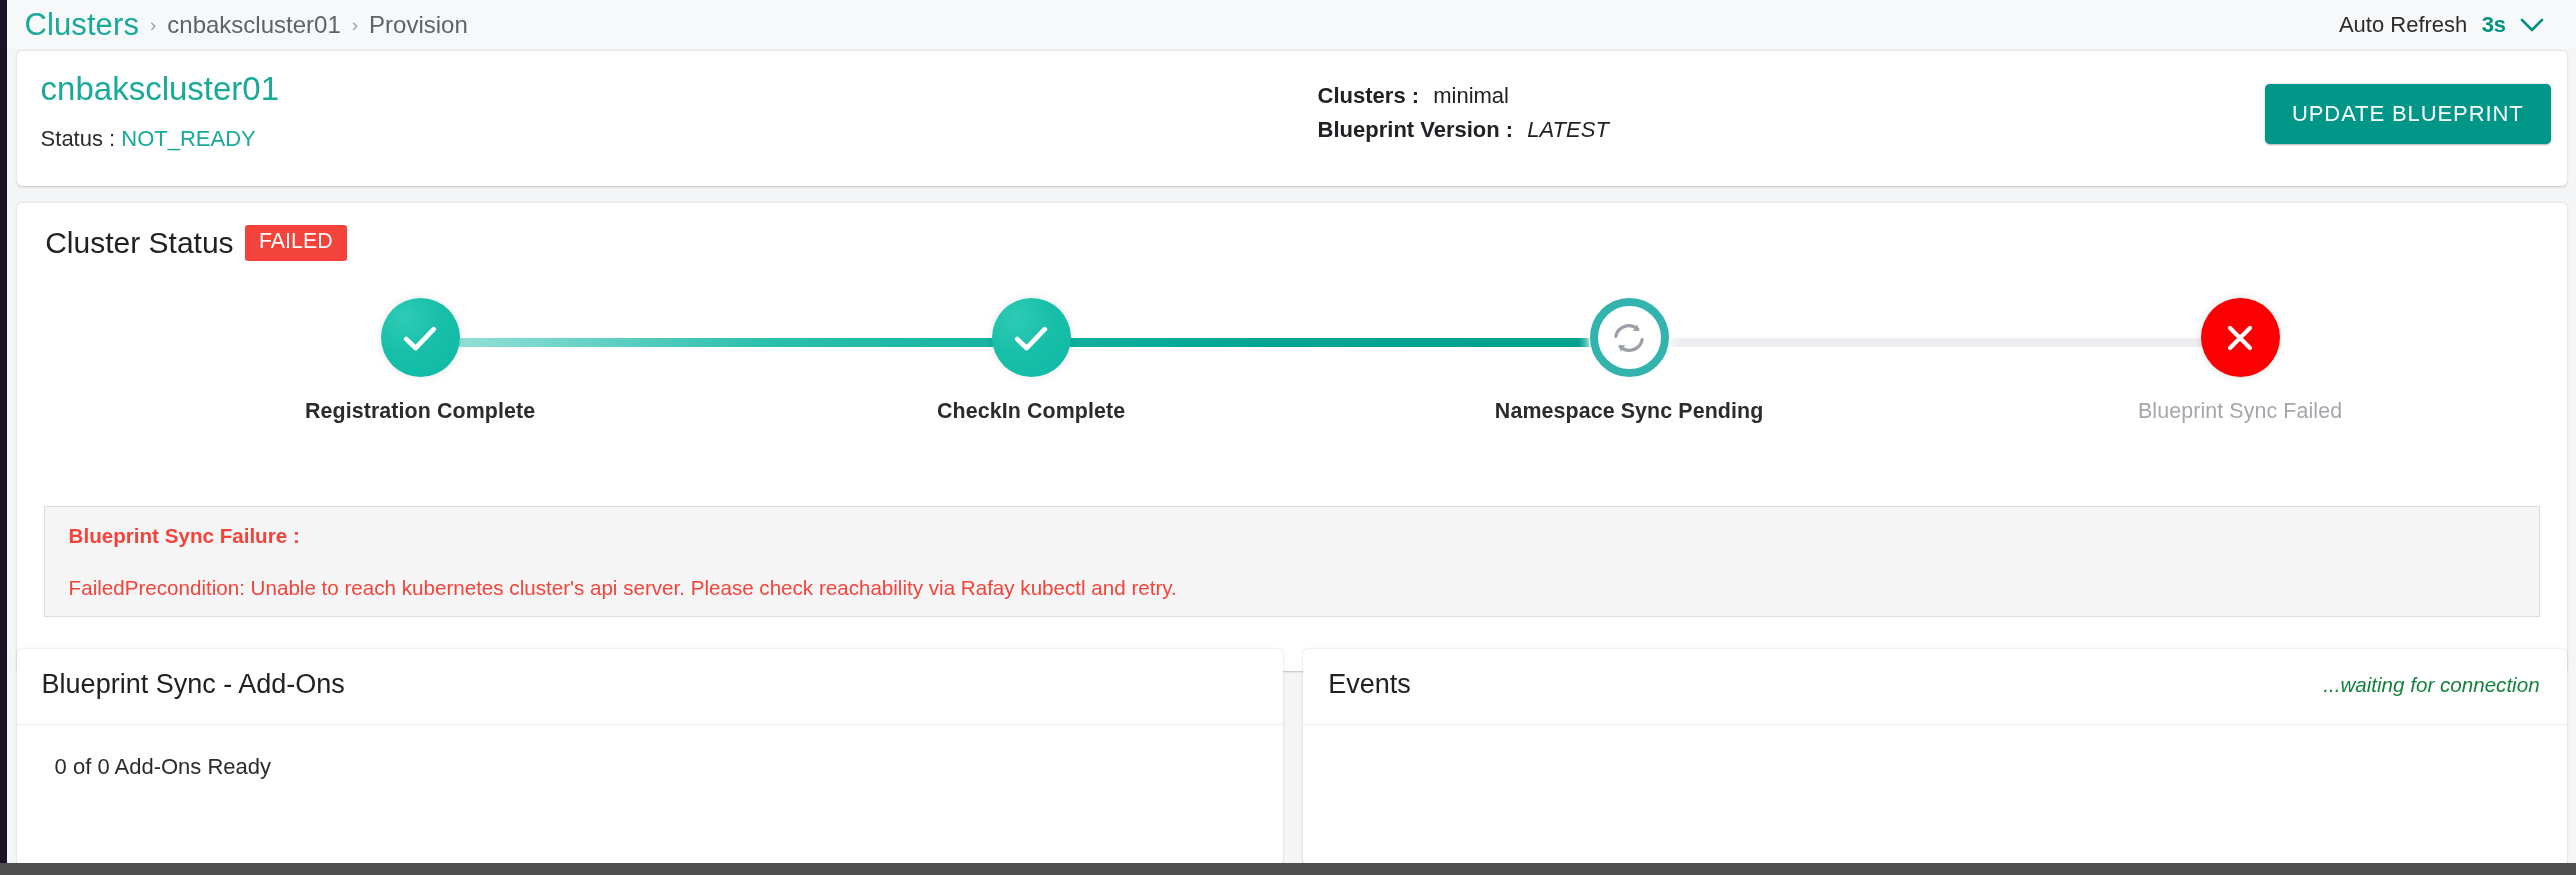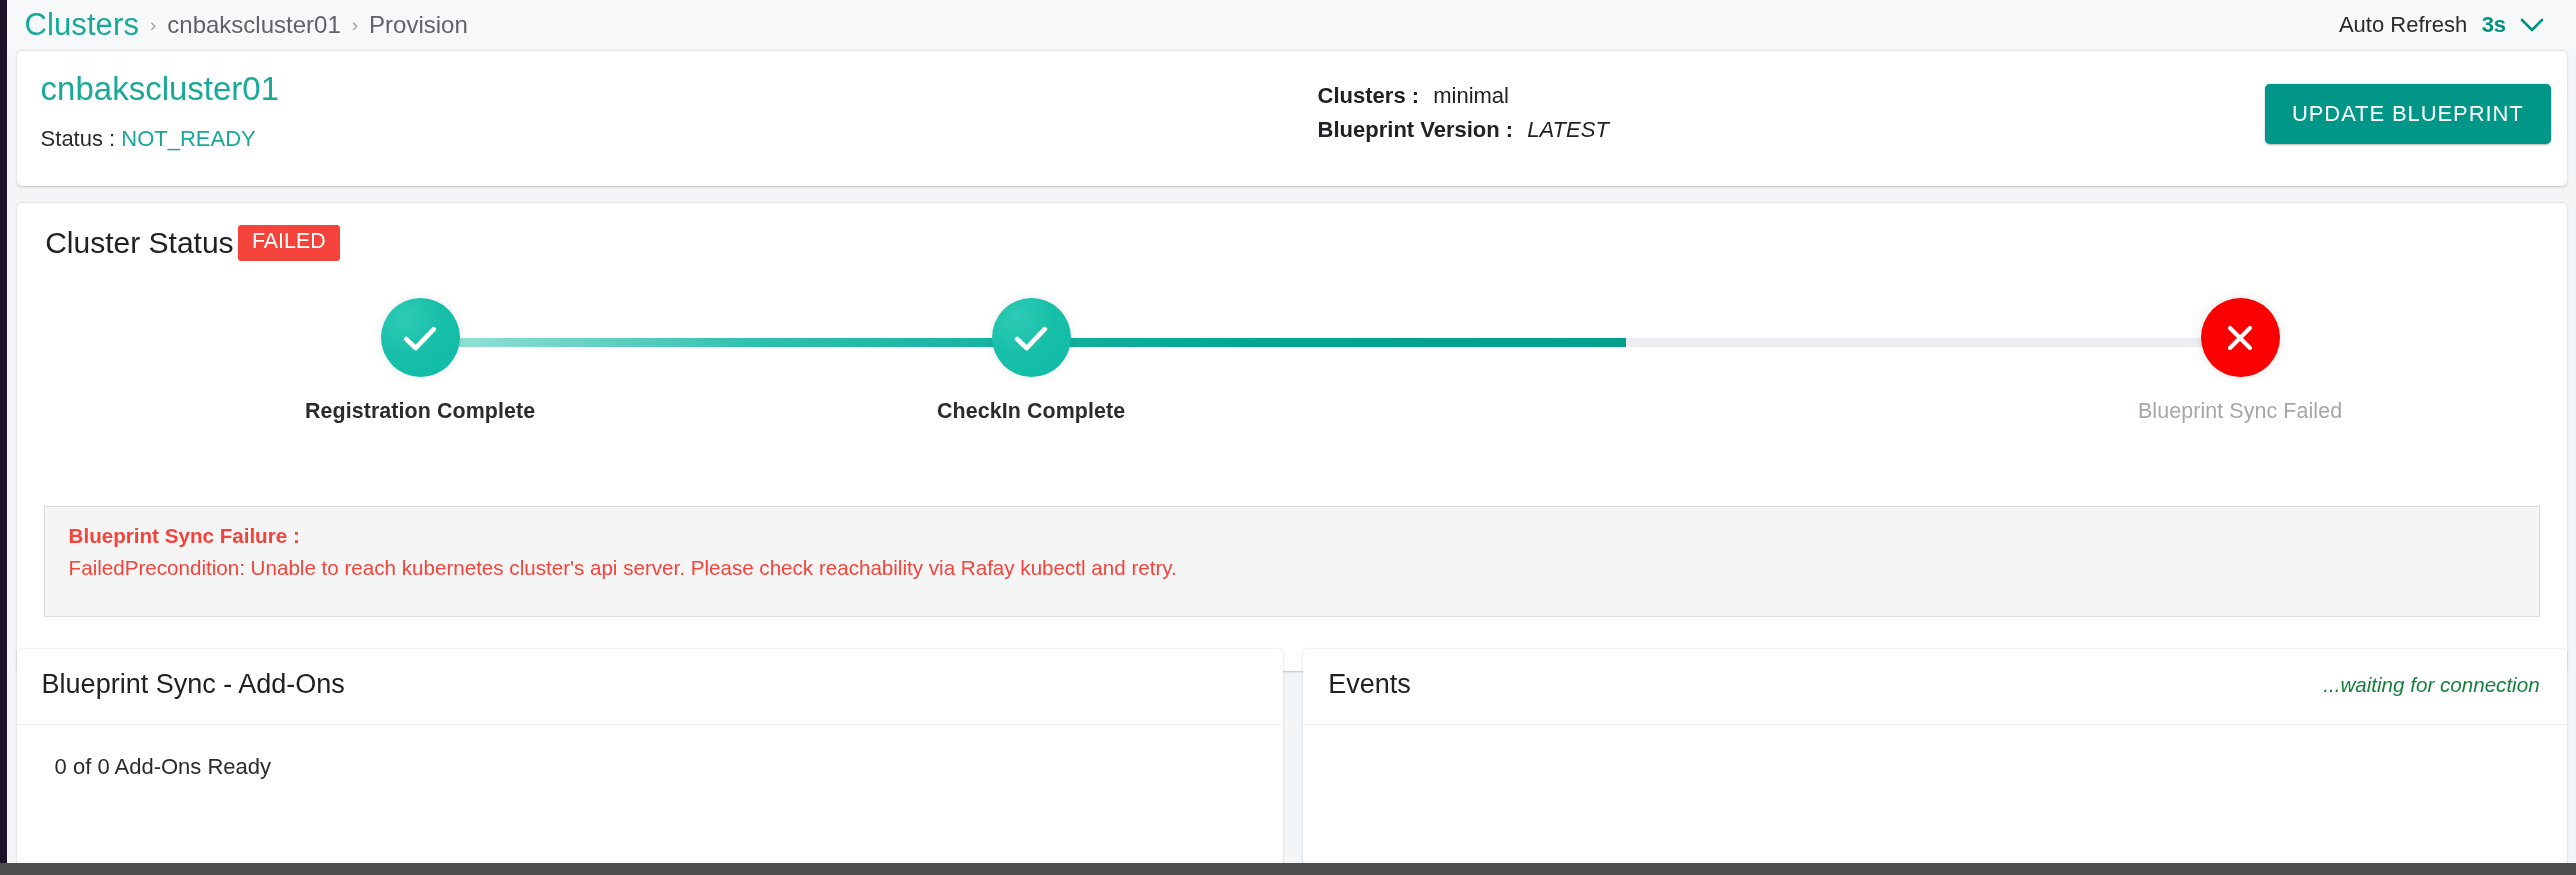--- a/index.html
+++ b/index.html
@@ -118,21 +118,21 @@
   
   .status-card {
     margin: 17.4px 9.5px 0 9.5px;
     height: 468px;
     padding: 22px 27px 0 27px;
     position: relative;
   }
   .status-head {
     display: flex;
     align-items: center;
-    gap: 4px;
+    gap: 11px;
     padding-left: 1.6px;
   }
   .status-head h2 {
     font-size: 30px;
     font-weight: 400;
     color: #202124;
   }
   .failed-badge {
     background: #f4433a;
     color: #ffffff;
@@ -215,21 +215,21 @@
     top: 303px;
     height: 111px;
     background: #f5f5f5;
     border: 0.8px solid #dadce0;
     padding: 17.4px 24px;
   }
   .error-title {
     color: #f4433a;
     font-size: 20.6px;
     font-weight: 700;
-    margin-bottom: 8px;
+    margin-bottom: 28px;
   }
   .error-body {
     color: #f4433a;
     font-size: 20.6px;
   }
 
   
   .bottom-row {
     position: absolute;
     left: 9.5px; right: 9.5px;
@@ -355,20 +355,33 @@
             <div class="node done">
               <span>
                 <svg width="44" height="44" viewBox="0 0 24 24">
                     <path d="M4.5 12.6 L9.6 17.5 L19.5 7.2" fill="none" stroke="#ffffff" stroke-width="2.6" stroke-linecap="round" stroke-linejoin="round"></path>
                   </svg>
               </span>
             </div>
             <div class="step-label">CheckIn Complete</div>
           </div>
 
+          <div class="step" style="left:1586px">
+            <div class="node pending">
+              <span>
+                <svg width="38" height="38" viewBox="0 0 24 24">
+                  <path d="M20.3 13.1a8.3 8.3 0 0 1-13.9 4.3" fill="none" stroke="#9aa0a6" stroke-width="2.1" stroke-linecap="round"></path>
+                  <path d="M3.7 10.9a8.3 8.3 0 0 1 13.9-4.3" fill="none" stroke="#9aa0a6" stroke-width="2.1" stroke-linecap="round"></path>
+                  <path d="M17.2 3.3 L18.3 7.2 L14.4 7.6 Z" fill="#9aa0a6"></path>
+                  <path d="M6.8 20.7 L5.7 16.8 L9.6 16.4 Z" fill="#9aa0a6"></path>
+                </svg>
+              </span>
+            </div>
+            <div class="step-label">Namespace Sync Pending</div>
+          </div>
 
           <div class="step" style="left:2197px">
             <div class="node failed">
               <span>
                 <svg width="40" height="40" viewBox="0 0 24 24">
                     <path d="M6 6 L18 18 M18 6 L6 18" fill="none" stroke="#ffffff" stroke-width="2.5" stroke-linecap="round"></path>
                   </svg>
               </span>
             </div>
             <div class="step-label inactive">Blueprint Sync Failed</div>

